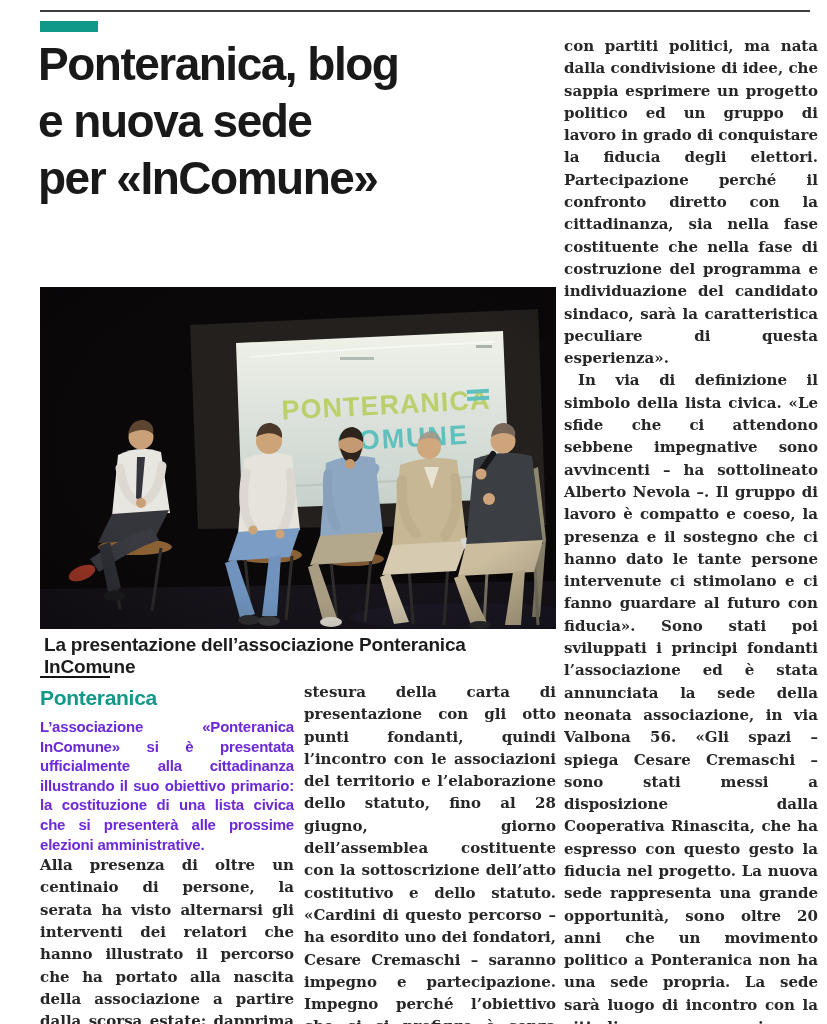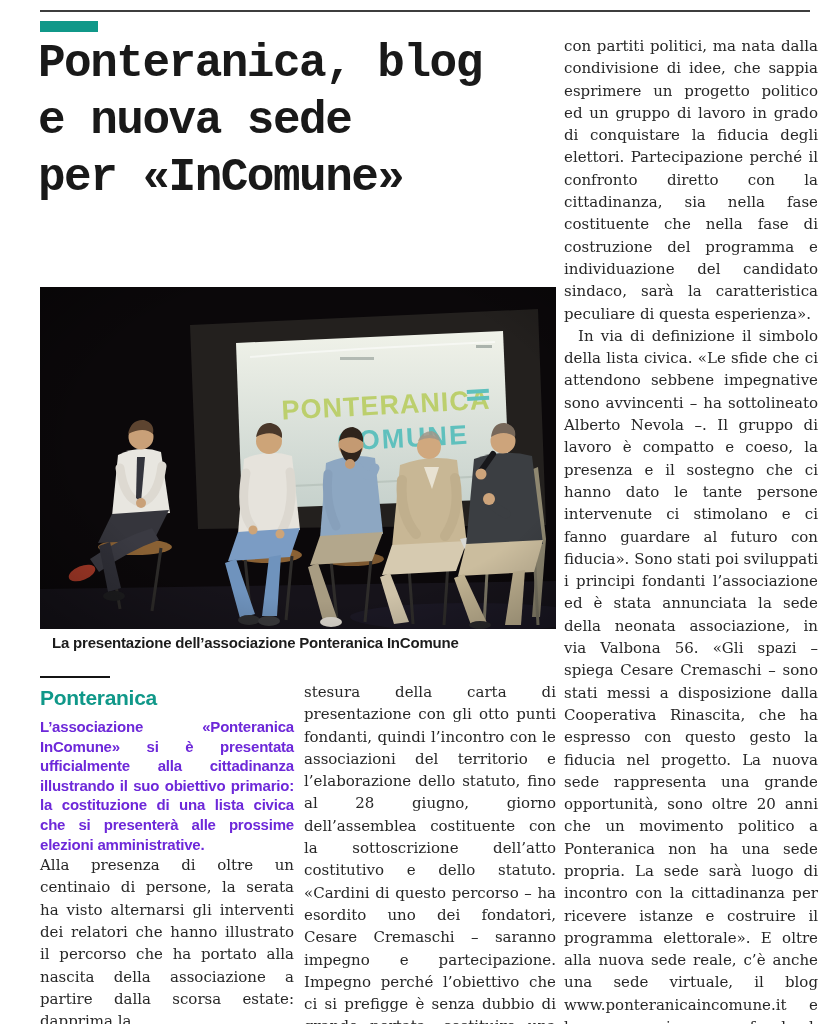--- a/index.html
+++ b/index.html
@@ -4,33 +4,33 @@
 <style>
   html,body{margin:0;padding:0;background:#ffffff;}
   .page{
     position:relative;width:827px;height:1024px;background:#ffffff;
     overflow:hidden;font-family:"DejaVu Serif",serif;color:#262626;
   }
   .top-rule{position:absolute;left:40px;top:10px;width:770px;height:2px;background:#3d3d3d;}
   .kicker-block{position:absolute;left:40px;top:21px;width:58px;height:11px;background:#109889;}
   .headline{
     position:absolute;left:38px;top:36px;width:522px;
-    font-family:Liberation Mono, monospace;font-weight:bold;
+    font-family:Liberation Sans, sans-serif;font-weight:bold;
     font-size:46px;line-height:57px;letter-spacing:-1.5px;color:#191919;
     white-space:pre-line;margin:0;
   }
   .photo{position:absolute;left:40px;top:287px;width:516px;height:342px;background:#0b080a;}
   .photo svg{display:block;}
   .caption{
-    position:absolute;left:52px;top:634px;width:516px;
+    position:absolute;left:44px;top:634px;width:516px;
     font-family:"Liberation Sans",sans-serif;font-weight:bold;
-    font-size:15px;color:#1c1c1c;letter-spacing:-0.2px;
+    font-size:19px;color:#1c1c1c;letter-spacing:-0.2px;
   }
   .col{position:absolute;text-align:justify;font-size:15px;line-height:22.3px;color:#272727;}
-  .col p{margin:0;}
+  .col p{margin:0;font-weight:bold;}
   .col1{left:40px;top:676px;width:254px;}
   .col2{left:304px;top:681px;width:252px;}
   .col3{left:564px;top:35px;width:254px;}
   .mini-rule{width:70px;height:2px;background:#141414;margin:0 0 8px 0;}
   .kicker-title{
     font-family:"Liberation Sans",sans-serif;font-weight:bold;
     font-size:21px;line-height:24px;color:#109889;letter-spacing:-0.3px;
     margin:0 0 7px 0;text-align:left;
   }
   .lead{

